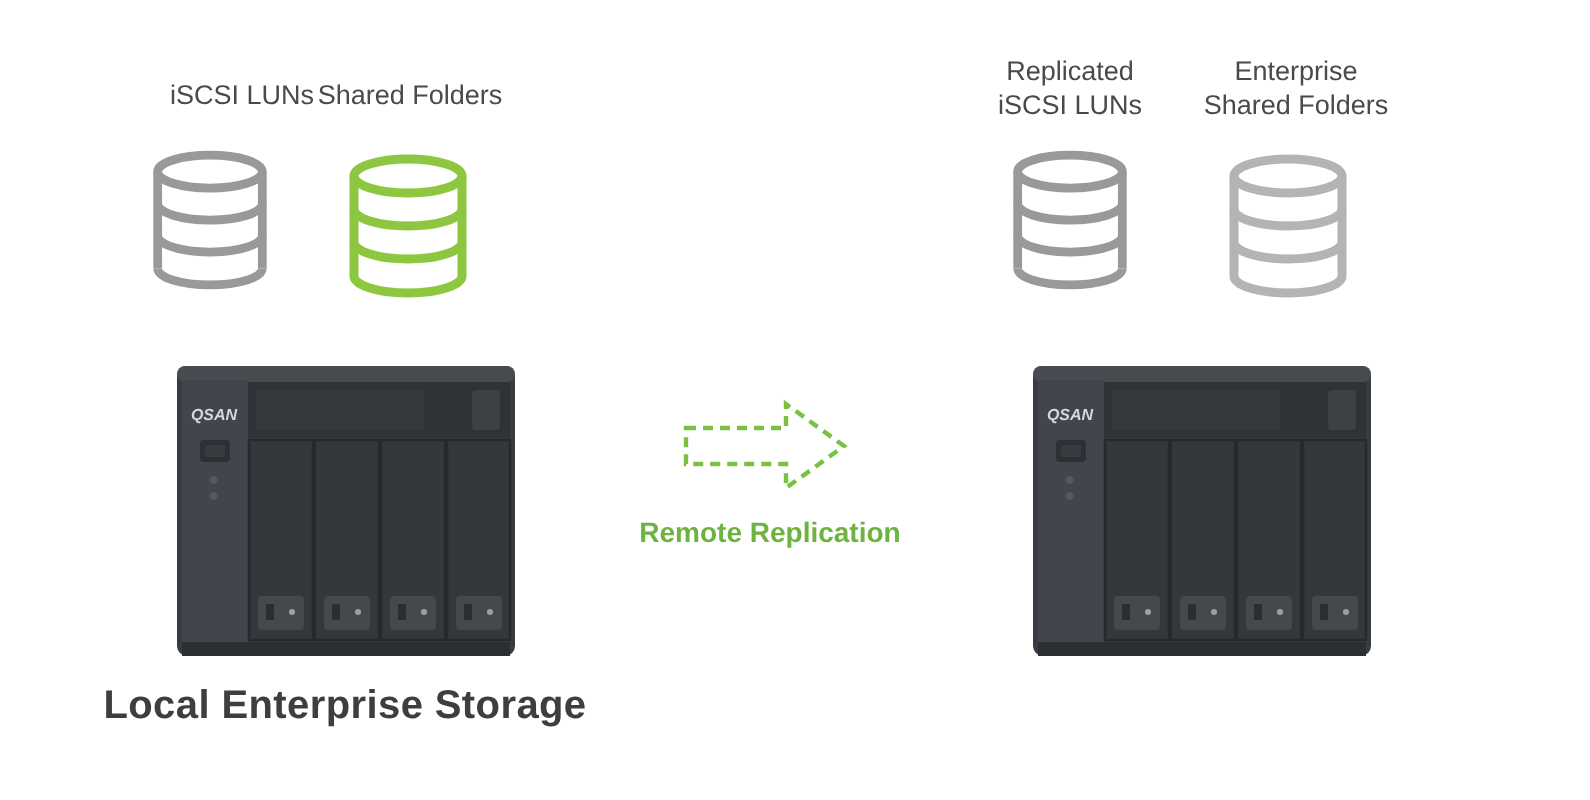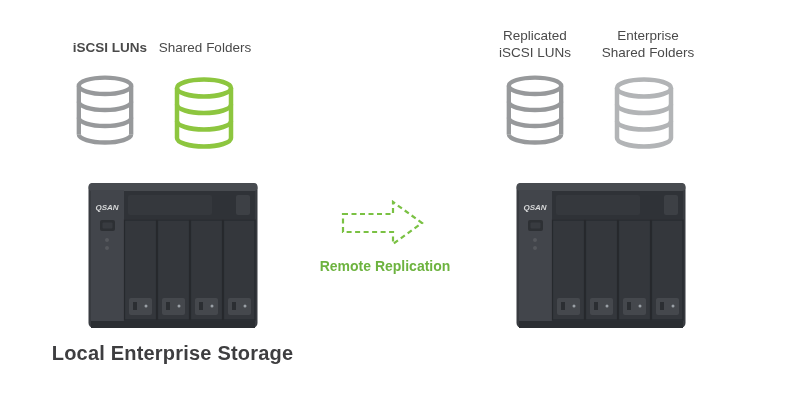--- a/index.html
+++ b/index.html
@@ -33,21 +33,21 @@
     font-weight: bold;
     text-align: center;
   }
   .db-icon svg { display: block; }
 </style>
 </head>
 <body>
 
 <div class="canvas">
 
-  <div class="abs icon-label" style="left:55px; top:40px; width:110px;font-weight:bold;">iSCSI LUNs</div>
+  <div class="abs icon-label" style="left:66px; top:40px; width:110px;">iSCSI LUNs</div>
   <div class="abs icon-label" style="left:150px; top:40px; width:110px;">Shared Folders</div>
 
   <div class="abs db-icon" style="left: 74px; top: 74px; color: rgb(151, 153, 155);">
     <svg width="62" height="74" viewBox="0 0 64 76" fill="none">
       <ellipse cx="32" cy="12" rx="27" ry="8.5" stroke="currentColor" stroke-width="4.5"></ellipse>
       <path d="M5 12 V62" stroke="currentColor" stroke-width="4.5"></path>
       <path d="M59 12 V62" stroke="currentColor" stroke-width="4.5"></path>
       <path d="M5 28.5 A27 8.5 0 0 0 59 28.5" stroke="currentColor" stroke-width="4.5"></path>
       <path d="M5 45 A27 8.5 0 0 0 59 45" stroke="currentColor" stroke-width="4.5"></path>
       <path d="M5 62 A27 8.5 0 0 0 59 62" stroke="currentColor" stroke-width="4.5"></path>

